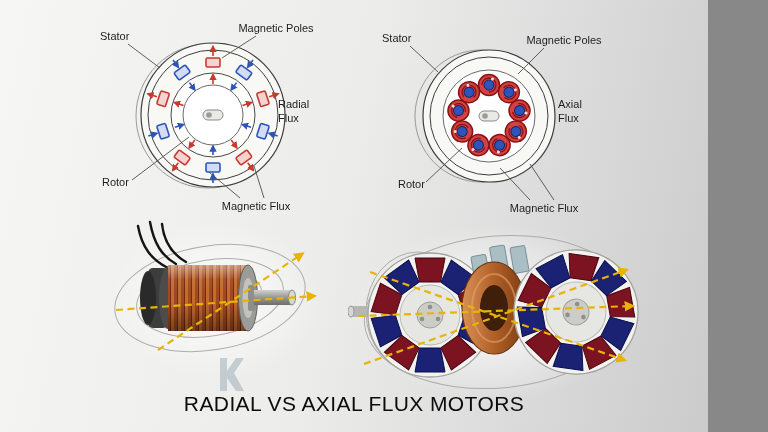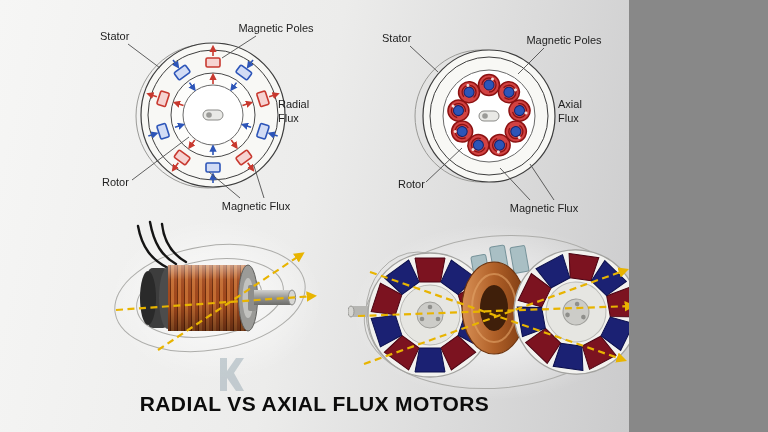--- a/index.html
+++ b/index.html
@@ -1,17 +1,17 @@
 <!DOCTYPE html>
 <html style="--pole_red: #c8392f; --pole_blue: #2d55b8; --flux_yellow: #e8b400; --magnet_red: #7c1320; --magnet_blue: #1b2173; --copper: #b5652f; --title_color: #0c0c0c;"><head>
 <meta charset="utf-8">
 <style>
   html,body{margin:0;padding:0;background:#888;}
   .canvas{
-    position:relative;width:629px;height:432px;overflow:hidden;
+    position:relative;width:708px;height:432px;overflow:hidden;
     background:linear-gradient(102deg,#f6f6f5 0%,#ececeb 48%,#cbcbcc 100%);
     font-family:"Liberation Sans",sans-serif;
   }
   .abs{position:absolute;}
   .lbl{font:11px "Liberation Sans",sans-serif;fill:#1e1e1e;}
   .ldr{stroke:#4e4e4e;stroke-width:.9;fill:none;}
   .ring-main{fill:#f8f8f5;stroke:#3d3d3d;stroke-width:1.2;}
   .ring-thin{fill:none;stroke:#3d3d3d;stroke-width:1;}
   .ring-rim{fill:none;stroke:#9a9a97;stroke-width:1;}
   .rotor-circle{fill:#fdfdfb;stroke:#4a4a4a;stroke-width:1;}
@@ -29,21 +29,21 @@
   .apole-core{fill:var(--pole_blue);stroke:#14246e;stroke-width:1;}
   .apole-arc{fill:none;stroke:#8c1212;stroke-width:1.3;}
   .floopg ellipse{fill:none;stroke:#adadaa;stroke-width:1;}
   .wires path{fill:none;stroke:#141414;stroke-width:2.4;stroke-linecap:round;}
   .yflux path{fill:none;stroke:var(--flux_yellow);stroke-width:2.2;stroke-dasharray:7 4.5;}
   .mag-red{fill:var(--magnet_red);stroke:#4b0312;stroke-width:1;}
   .mag-blue{fill:var(--magnet_blue);stroke:#0b0f4d;stroke-width:1;}
   .slat{fill:#a9bfc4;stroke:#77939a;stroke-width:1;}
   .title{
     position:absolute;left:0;right:0;top:392px;text-align:center;
-    font-size:21px;font-weight:700;letter-spacing:.4px;color:var(--title_color);
+    font-size:21px;font-weight:400;letter-spacing:.4px;color:var(--title_color);
   }
   .watermark{opacity:.38;}
 </style>
 </head>
 <body>
 
 <div class="canvas">
 
   <svg class="abs" style="left:88px;top:16px" width="252" height="202" viewBox="0 0 252 202">
     <defs>

